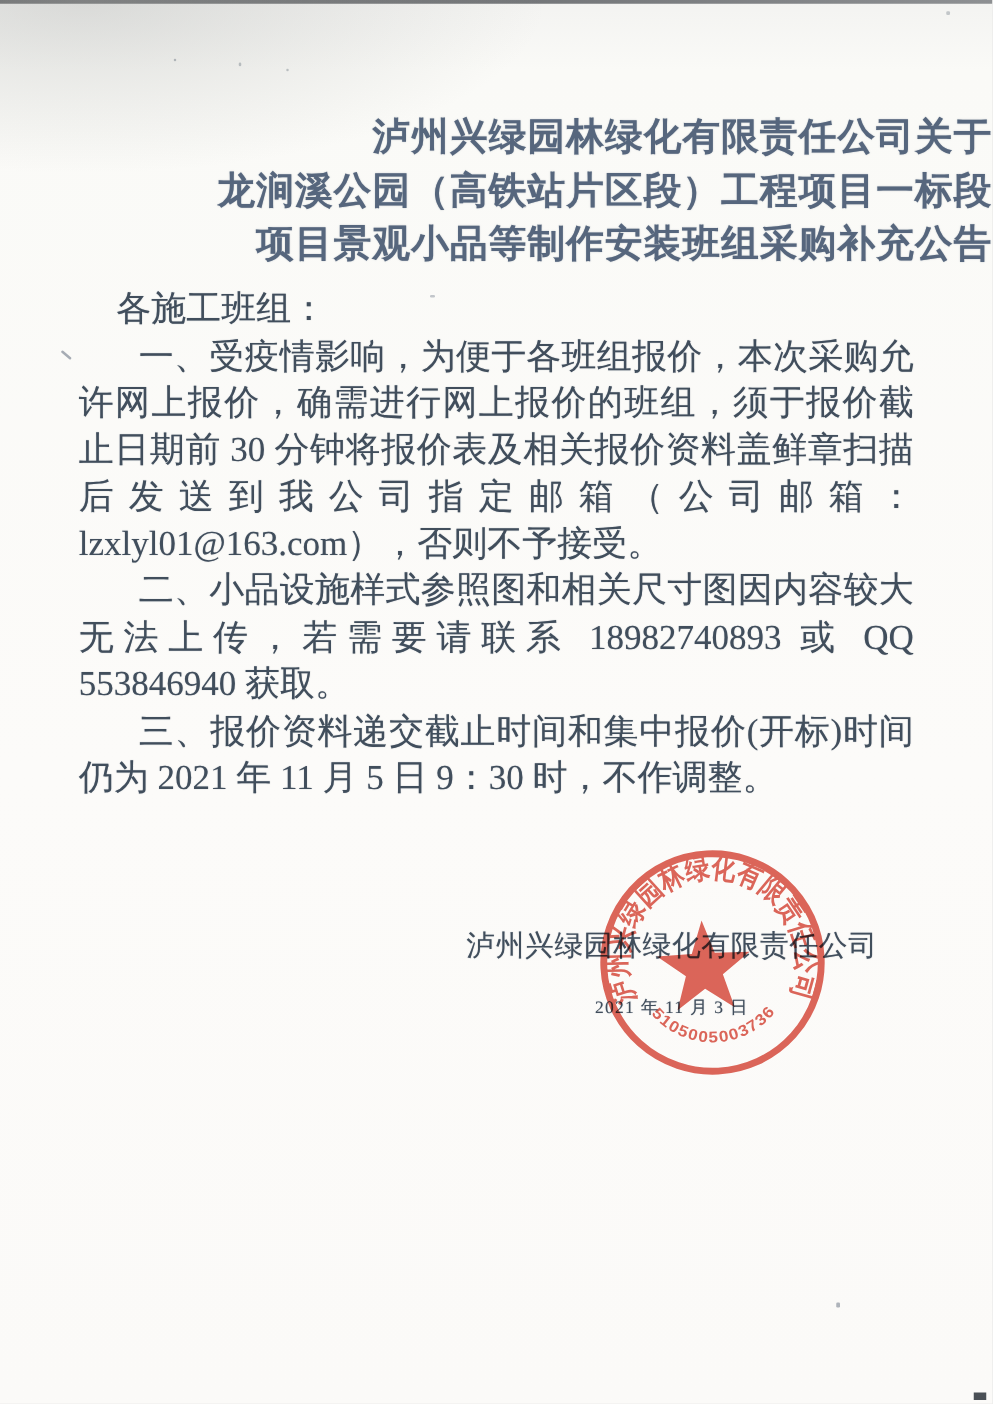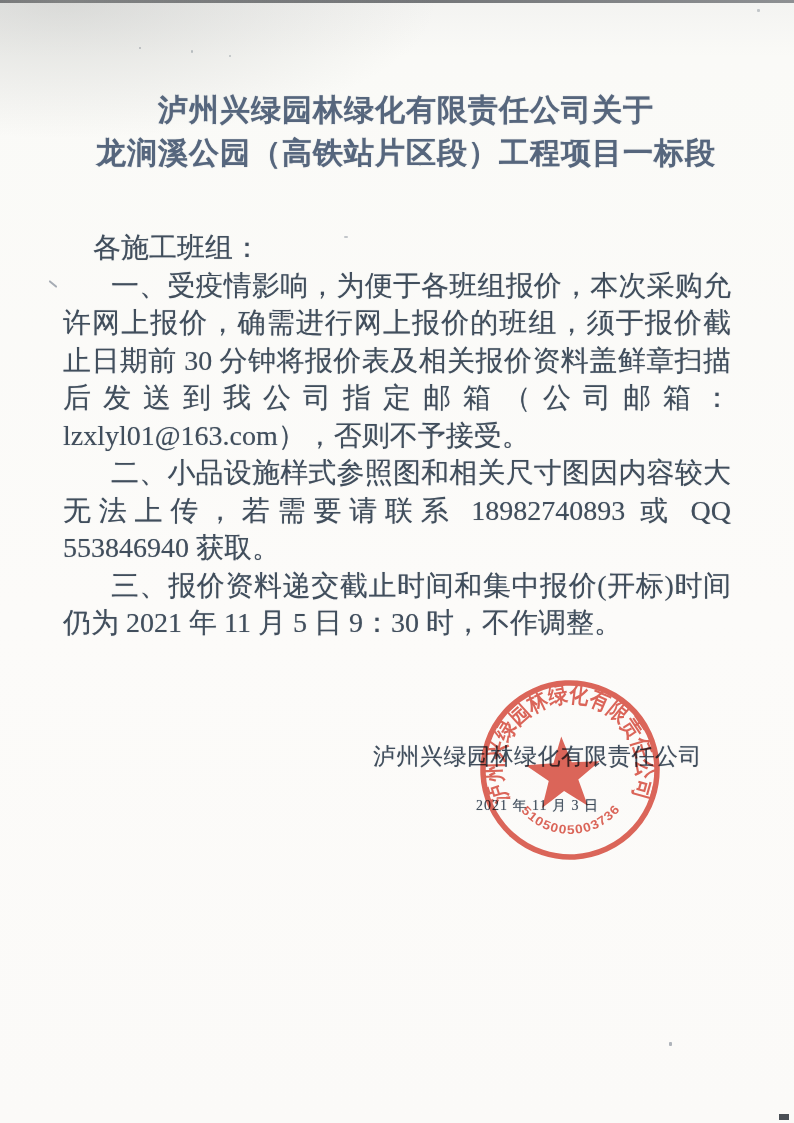--- a/index.html
+++ b/index.html
@@ -16,21 +16,21 @@
     background:linear-gradient(90deg,#3c3e41 0%,#55585c 55%,#74777b 100%);
     opacity:.8;
   }
   .scan-shade{
     position:absolute;top:0;left:0;width:440px;height:140px;
     background:radial-gradient(ellipse at 15% 0%,rgba(174,176,174,.38),rgba(174,176,174,0) 70%);
     pointer-events:none;
   }
   .title{
     position:absolute;top:88px;left:0;right:0;
-    text-align:center;
+    text-align:right;
     font-weight:bold;
     font-size:30px;line-height:43px;
     letter-spacing:1px;
     color:var(--title-ink,#56667d);
     text-shadow:0 0 1px rgba(90,105,125,.55);
     margin-left:18px;
   }
   .body-text{
     position:absolute;left:63px;top:229px;width:668px;
     font-size:28px;line-height:37.5px;
@@ -81,20 +81,21 @@
 <body>
 
 <div class="page">
 
   <div class="scan-edge-top"></div>
   <div class="scan-shade"></div>
 
   <header class="title">
     <div class="title-line">泸州兴绿园林绿化有限责任公司关于</div>
     <div class="title-line">龙涧溪公园（高铁站片区段）工程项目一标段</div>
+    <div class="title-line">项目景观小品等制作安装班组采购补充公告</div>
   </header>
 
   <main class="body-text">
     <p class="salutation">各施工班组：</p>
     <p class="para">一、受疫情影响，为便于各班组报价，本次采购允许网上报价，确需进行网上报价的班组，须于报价截止日期前 30 分钟将报价表及相关报价资料盖鲜章扫描后发送到我公司指定邮箱（公司邮箱：lzxlyl01@163.com），否则不予接受。</p>
     <p class="para">二、小品设施样式参照图和相关尺寸图因内容较大无法上传，若需要请联系 18982740893 或 QQ 553846940 获取。</p>
     <p class="para gap">三、报价资料递交截止时间和集中报价(开标)时间仍为 2021 年 11 月 5 日 9：30 时，不作调整。</p>
   </main>
 
   <div class="signature">

